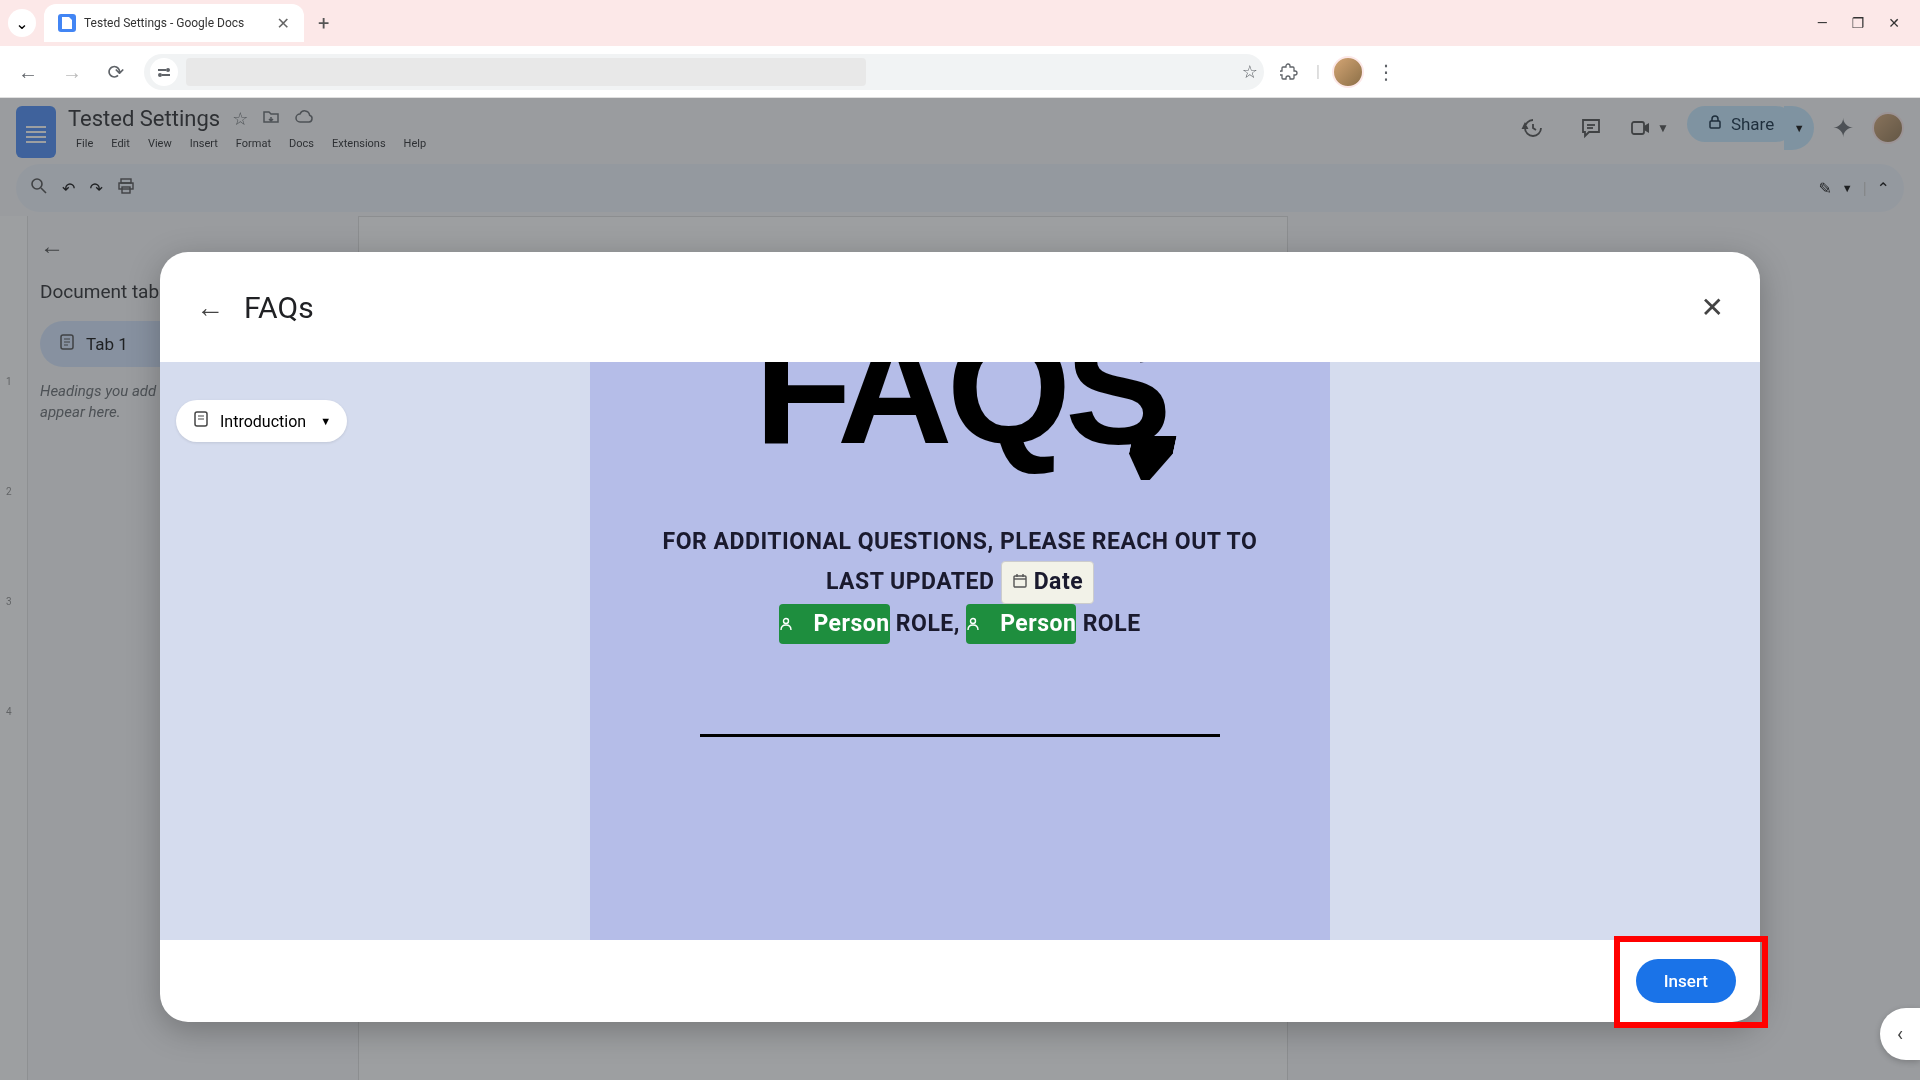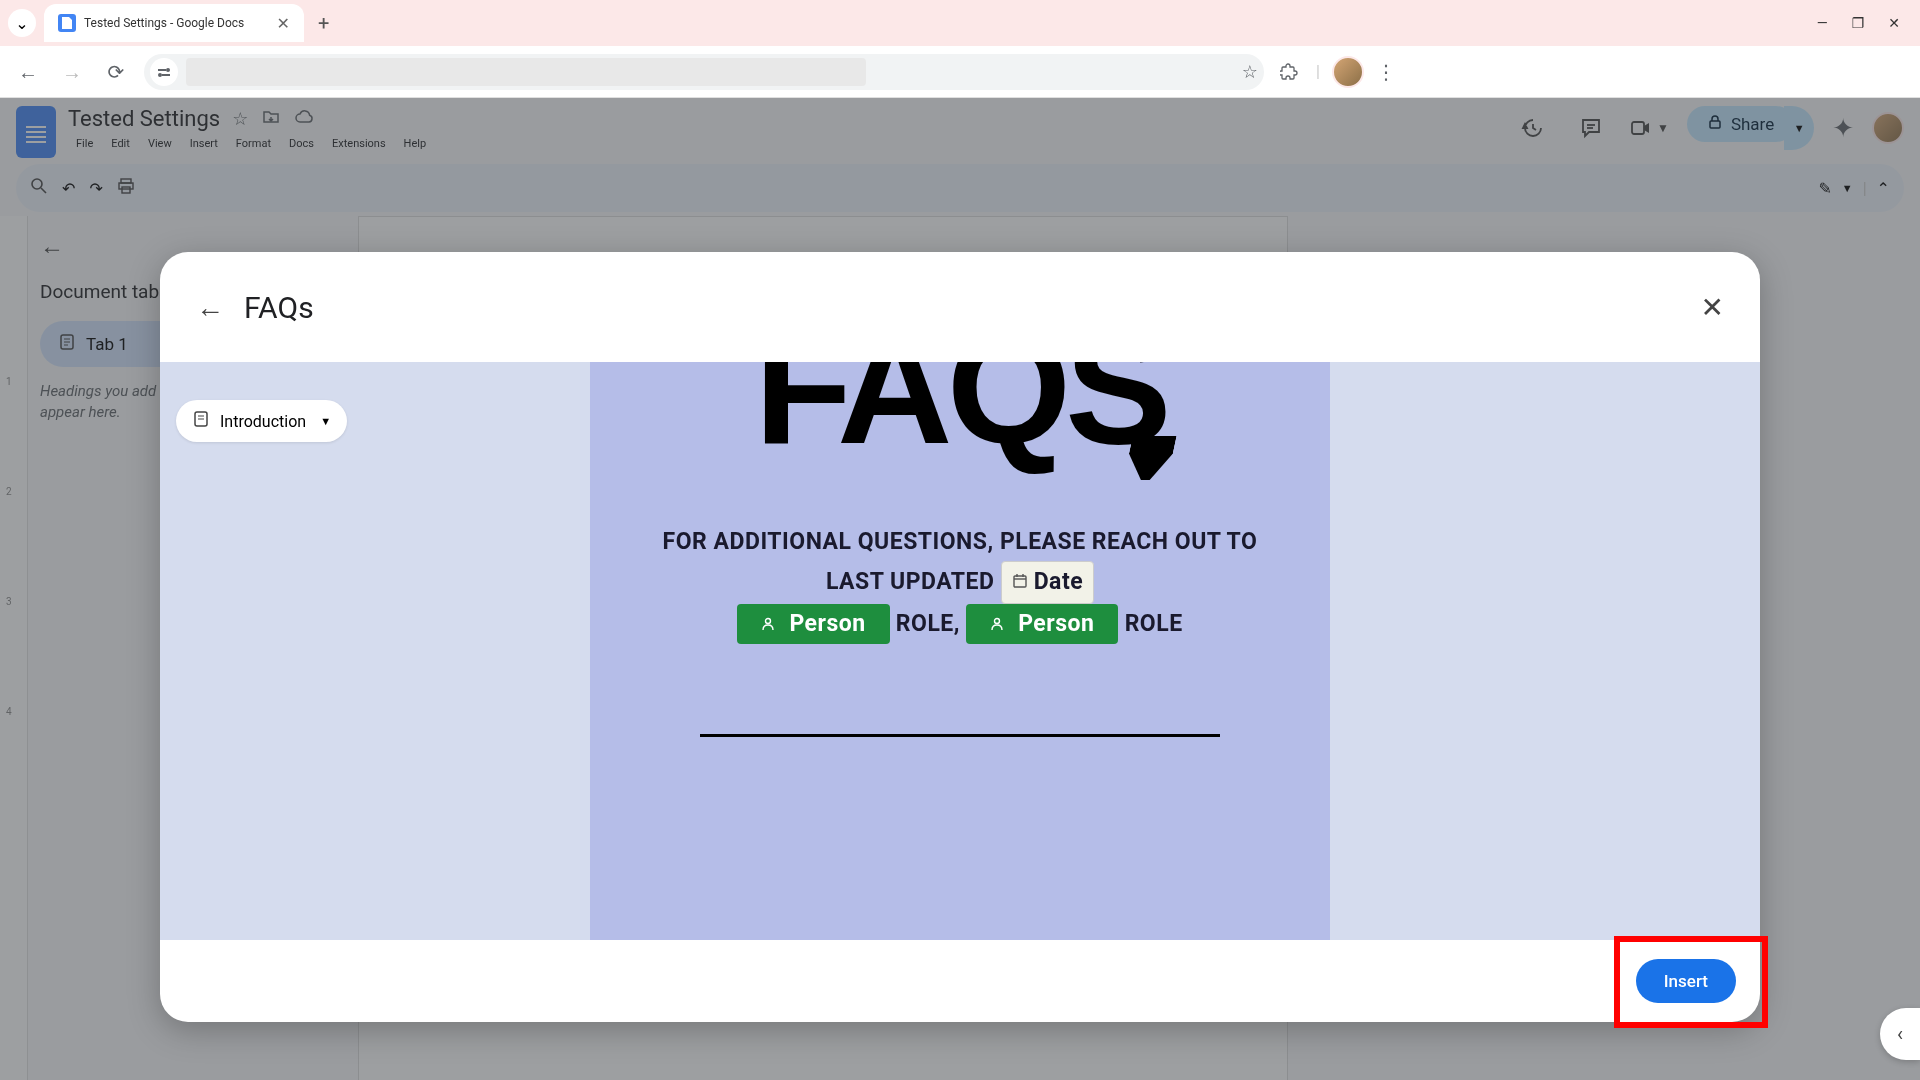--- a/index.html
+++ b/index.html
@@ -69,21 +69,21 @@
     .modal-back { font-size: 28px; color:#444; }
     .modal-title { font-size: 30px; color:#202124; }
     .modal-close { margin-left:auto; font-size: 28px; color:#444; }
     .modal-body { flex:1; background:#d5dcee; position:relative; overflow:hidden; display:flex; justify-content:center; }
     .section-pill { position:absolute; left: 16px; top: 18px; background:#fff; border-radius: 24px; padding: 10px 16px; display:flex; align-items:center; gap:10px; font-size:16px; box-shadow: 0 1px 3px rgba(0,0,0,0.1); margin-top: 20px; }
     .preview-page { width: 740px; background:#b5bde8; text-align:center; padding-bottom: 80px; }
     .big-title { font-size: 160px; font-weight: 900; letter-spacing: -6px; color:#000; line-height: 0.7; margin-top: -30px; font-family: Impact, 'Arial Black', sans-serif; position:relative; }
     .big-title::after { content:''; position:absolute; right: 158px; bottom:-36px; width: 44px; height:44px; background:#000; clip-path: polygon(0 0, 100% 0, 100% 40%, 60% 100%, 40% 100%, 0 40%); transform: skewX(-12deg); }
     .sub-block { margin-top: 80px; font-size: 23px; font-weight: 700; color:#1a1a2e; line-height: 1.6; letter-spacing: 0.5px; }
     .date-chip { display:inline-flex; align-items:center; gap:6px; background:#f2f2e8; border:1px solid #ccc; border-radius:4px; padding: 2px 10px; font-weight:700; }
-    .person-chip { display:inline-flex; align-items:center; gap:14px; background:#1e8e3e; color:#fff; border-radius:4px; padding: 2px 24px; font-weight:700;justify-content:center; }
+    .person-chip { display:inline-flex; align-items:center; gap:20px; background:#1e8e3e; color:#fff; border-radius:4px; padding: 2px 0; font-weight:700;justify-content:center; }
     .hr-line { width: 520px; height: 3px; background:#000; margin: 90px auto 0; }
     .modal-footer { height: 82px; display:flex; align-items:center; justify-content:flex-end; padding: 0 24px; }
     .insert-btn { background:#1a73e8; color:#fff; border:none; border-radius: 24px; padding: 12px 28px; font-size: 17px; font-weight:500; }
     .highlight-box { position:absolute; border: 6px solid #ff0000; right: 152px; bottom: 52px; width: 154px; height: 92px; pointer-events:none; }
     
     .fab { position:absolute; right: 0; bottom: 20px; width: 40px; height: 52px; background:#fff; border-radius: 26px 0 0 26px; box-shadow: 0 2px 6px rgba(0,0,0,0.2); display:flex; align-items:center; justify-content:center; font-size:20px; color:#444; }
   </style>
 </head>
 <body>
 

